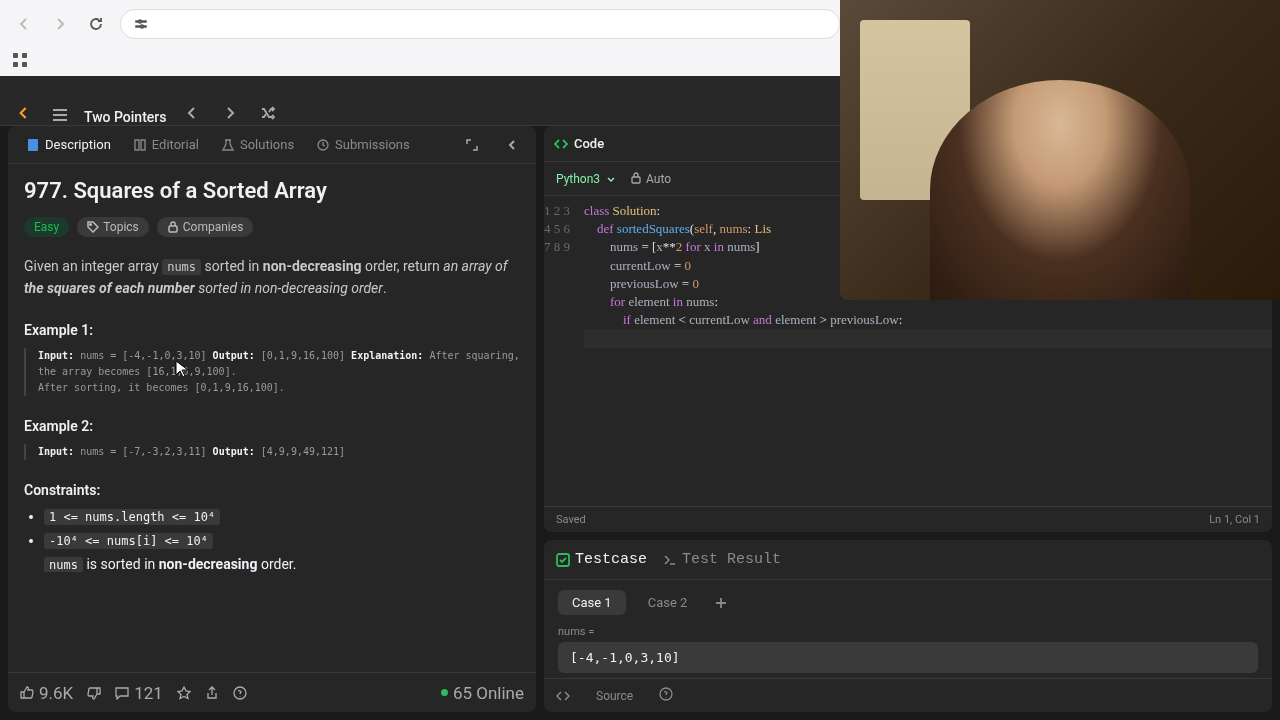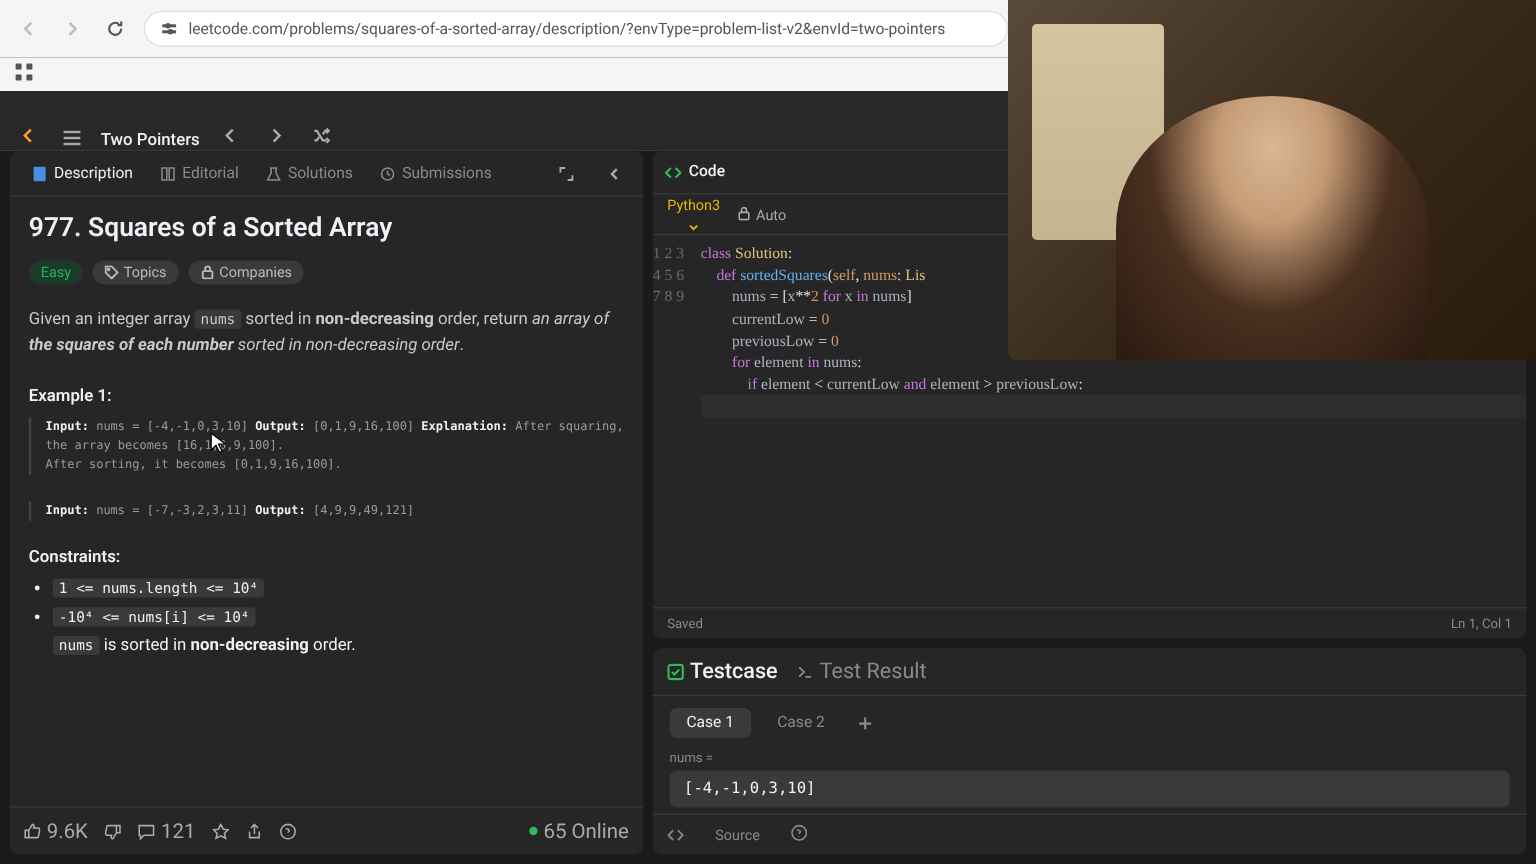--- a/index.html
+++ b/index.html
@@ -57,37 +57,37 @@
 
 
 .desc-footer { height: 40px; border-top: 1px solid #3a3a3a; display: flex; align-items: center; padding: 0 12px; gap: 14px; color: #aaa; font-size: 17px; }
 .footer-item { display: flex; align-items: center; gap: 5px; }
 .online-dot { width: 7px; height: 7px; background: #2cbb5d; border-radius: 50%; }
 
 
 .code-panel { flex: 1; background: #262626; border-radius: 8px; display: flex; flex-direction: column; overflow: hidden; min-height: 0; }
 .code-header { height: 36px; display: flex; align-items: center; padding: 0 10px; border-bottom: 1px solid #3a3a3a; color: #bbb; font-size: 13px; gap: 6px; }
 .code-toolbar { height: 34px; display: flex; align-items: center; padding: 0 12px; border-bottom: 1px solid #3a3a3a; gap: 14px; color: #aaa; font-size: 12px; }
-.lang-sel { display: flex; align-items: center; gap: 6px; color: #eab308; flex-direction: column; }
+.lang-sel { display: flex; align-items: center; gap: 6px; color: #86efac; }
 .editor { flex: 1; font-family: Liberation Serif, serif; font-size: 13px; display: flex; overflow: hidden; }
 .gutter { width: 34px; text-align: right; padding: 6px 8px 0 0; color: #6a6a6a; line-height: 1.4; user-select: none; }
 .code-lines { flex: 1; padding: 6px 0 0 6px; line-height: 1.4; white-space: pre; overflow: hidden; }
 .kw { color: #c678dd; }
 .fn { color: #61afef; }
 .cls { color: #e5c07b; }
 .num { color: #d19a66; }
 .var { color: #abb2bf; }
 .param { color: #d19a66; }
 .hl-line { background: #2d2d2d; display: inline-block; width: 100%; }
 .code-status { height: 26px; display: flex; align-items: center; padding: 0 12px; border-top: 1px solid #3a3a3a; color: #8a8a8a; font-size: 11px; }
 .code-status .pos { margin-left: auto; }
 
 
 .tc-panel { height: 172px; background: #262626; border-radius: 8px; display: flex; flex-direction: column; }
-.tc-header { height: 40px; display: flex; align-items: center; padding: 0 12px; gap: 16px; border-bottom: 1px solid #3a3a3a; font-size: 18px; }
+.tc-header { height: 40px; display: flex; align-items: center; padding: 0 12px; gap: 16px; border-bottom: 1px solid #3a3a3a; font-size: 15px; font-family: Liberation Mono, monospace; }
 .tc-tab { display: flex; align-items: center; gap: 5px; color: #8a8a8a; cursor: pointer; }
 .tc-tab.active { color: #eff1f6; font-weight: 500; }
 .cases-row { display: flex; gap: 8px; padding: 10px 14px; align-items: center; }
 .case-pill { padding: 5px 14px; border-radius: 6px; background: #3a3a3a; color: #eff1f6; font-size: 13px; cursor: pointer; }
 .case-pill.inactive { background: transparent; color: #8a8a8a; }
 .add-case { width: 24px; height: 24px; display: flex; align-items: center; justify-content: center; color: #8a8a8a; cursor: pointer; }
 .tc-label { padding: 0 14px; font-size: 11px; color: #8a8a8a; }
 .tc-input { margin: 4px 14px; padding: 8px 12px; background: #3a3a3a; border-radius: 6px; font-family: ui-monospace, Menlo, monospace; font-size: 13px; color: #eff1f6; }
 .tc-footer { margin-top: auto; height: 34px; display: flex; align-items: center; padding: 0 12px; gap: 26px; border-top: 1px solid #3a3a3a; color: #8a8a8a; font-size: 12px; }
 
@@ -122,21 +122,20 @@
     <span class="url-icon">
         <svg width="14" height="14" viewBox="0 0 14 14" fill="none" stroke="currentColor" stroke-width="1.5">
           <rect x="2" y="4" width="4" height="1"></rect>
           <rect x="8" y="4" width="4" height="1"></rect>
           <circle cx="6" cy="4.5" r="1.5"></circle>
           <rect x="2" y="9" width="4" height="1"></rect>
           <rect x="8" y="9" width="4" height="1"></rect>
           <circle cx="8" cy="9.5" r="1.5"></circle>
         </svg>
       </span>
-    <span>leetcode.com/problems/squares-of-a-sorted-array/description/?envType=problem-list-v2&amp;envId=two-pointers</span>
   </div>
 </div>
 <div class="tab-strip">
   <div class="grid-btn"><svg width="16" height="16" viewBox="0 0 16 16" fill="currentColor">
         <rect x="1" y="1" width="5" height="5" rx="1"></rect>
         <rect x="10" y="1" width="5" height="5" rx="1"></rect>
         <rect x="1" y="10" width="5" height="5" rx="1"></rect>
         <rect x="10" y="10" width="5" height="5" rx="1"></rect>
       </svg></div>
 </div>
@@ -282,20 +281,21 @@
         </div>
       </div>
       <p class="para">
         <span>Given an integer array </span><span class="code-inline">nums</span><span> sorted in </span><b>non-decreasing</b><span> order, return </span><em><span>an array of </span><b>the squares of each number</b><span> sorted in non-decreasing order</span></em>.
       </p>
       <div class="example-title">Example 1:</div>
       <div class="example-block"><b>Input:</b><span> nums = [-4,-1,0,3,10]</span>
 <b>Output:</b><span> [0,1,9,16,100]</span>
 <b>Explanation:</b><span style="white-space:pre-wrap"> After squaring, the array becomes [16,1,0,9,100].
 After sorting, it becomes [0,1,9,16,100].</span></div>
+      <div class="example-title">Example 2:</div>
       <div class="example-block"><b>Input:</b><span> nums = [-7,-3,2,3,11]</span>
 <b>Output:</b><span> [4,9,9,49,121]</span></div>
       <div class="example-title">Constraints:</div>
       <ul class="constraints-list">
         <li><span class="code-inline">1 &lt;= nums.length &lt;= 10⁴</span></li>
         <li><span class="code-inline">-10⁴ &lt;= nums[i] &lt;= 10⁴</span></li>
         <li style="white-space:nowrap;overflow:hidden"><span class="code-inline">nums</span><span> is sorted in </span><b>non-decreasing</b><span> order.</span></li>
       </ul>
     </div>
 

